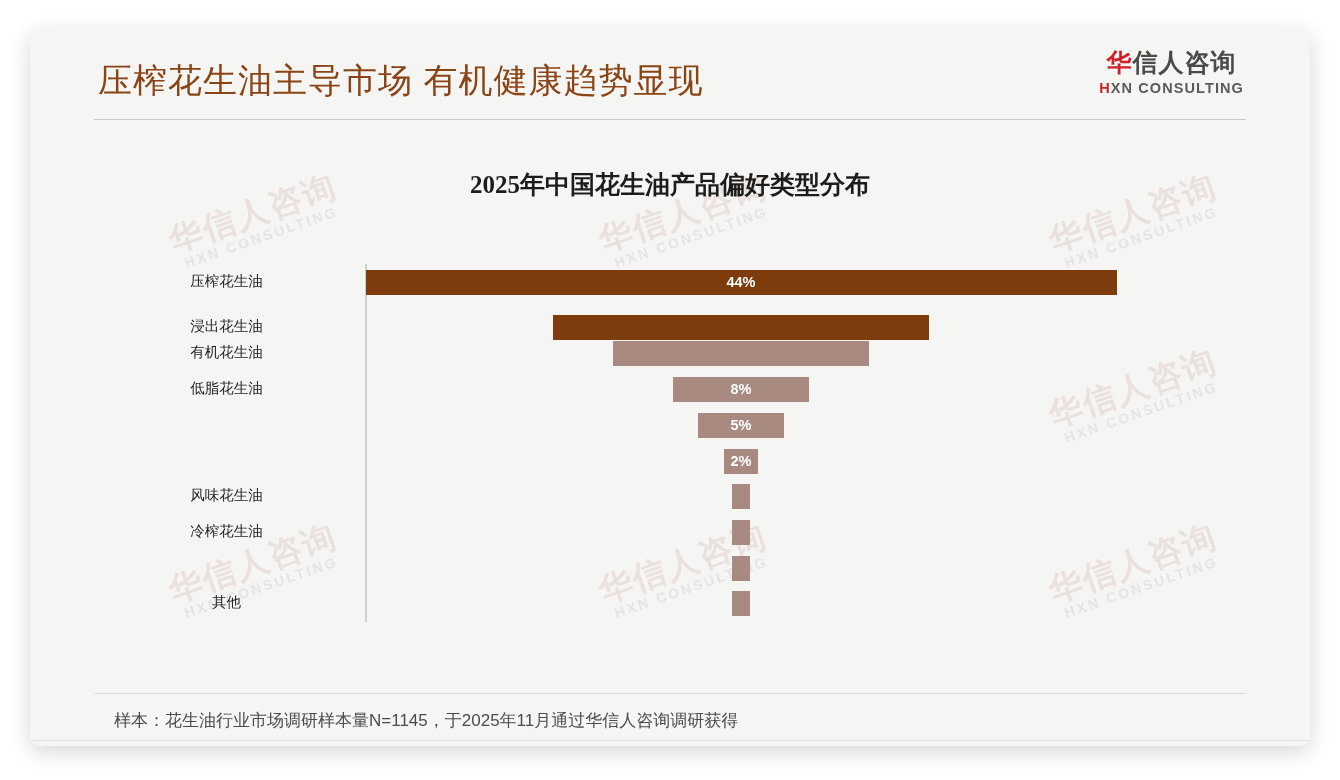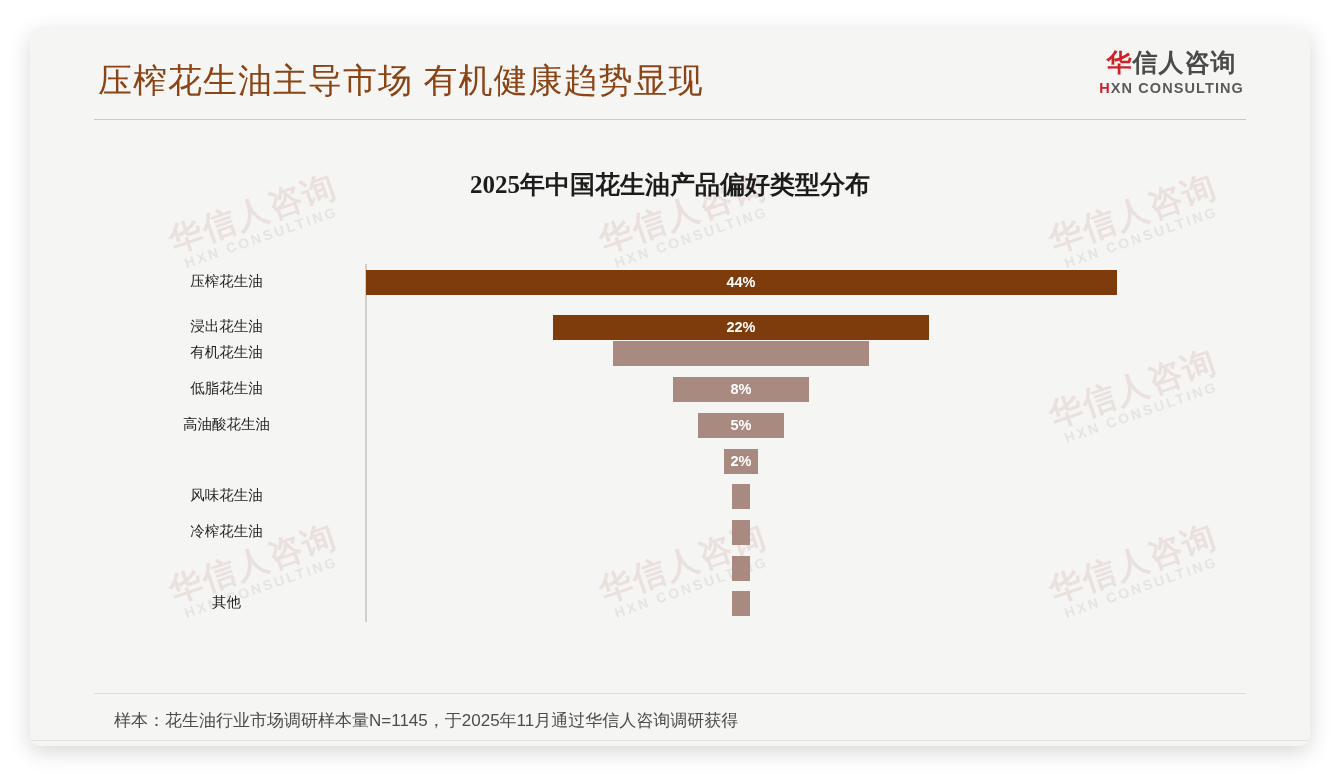--- a/index.html
+++ b/index.html
@@ -241,33 +241,31 @@
     <div class="axis-line" style="left: 265px;"></div>
     <div id="rows">
         <div class="row" style="top: 28px;">
           <div class="cat-label">压榨花生油</div>
           <div class="bar" style="left: 265.5px; width: 751px; background: rgb(126, 60, 12);"></div>
           <div class="bar-value" style="left: 265.5px; width: 751px;">44%</div>
         </div>
         <div class="row" style="top: 73px;">
           <div class="cat-label">浸出花生油</div>
           <div class="bar" style="left: 453.25px; width: 375.5px; background: rgb(126, 60, 12);"></div>
-          <div class="bar-value" style="left: 453.25px; width: 375.5px;">22%</div>
         </div>
         <div class="row" style="top: 99.4px;">
           <div class="cat-label">有机花生油</div>
           <div class="bar light" style="left: 512.989px; width: 256.023px; background: rgb(169, 138, 128);"></div>
         </div>
         <div class="row" style="top: 135.1px;">
           <div class="cat-label">低脂花生油</div>
           <div class="bar light" style="left: 572.727px; width: 136.545px; background: rgb(169, 138, 128);"></div>
           <div class="bar-value" style="left: 572.727px; width: 136.545px;">8%</div>
         </div>
         <div class="row" style="top: 170.8px;">
-          <div class="cat-label">高油酸花生油</div>
           <div class="bar light" style="left: 598.33px; width: 85.3409px; background: rgb(169, 138, 128);"></div>
           <div class="bar-value" style="left: 598.33px; width: 85.3409px;">5%</div>
         </div>
         <div class="row" style="top: 206.5px;">
           <div class="bar light" style="left: 623.932px; width: 34.1364px; background: rgb(169, 138, 128);"></div>
           <div class="bar-value" style="left: 623.932px; width: 34.1364px;">2%</div>
         </div>
         <div class="row" style="top: 242.2px;">
           <div class="cat-label">风味花生油</div>
           <div class="bar light" style="left: 632.466px; width: 17.0682px; background: rgb(169, 138, 128);"></div>

